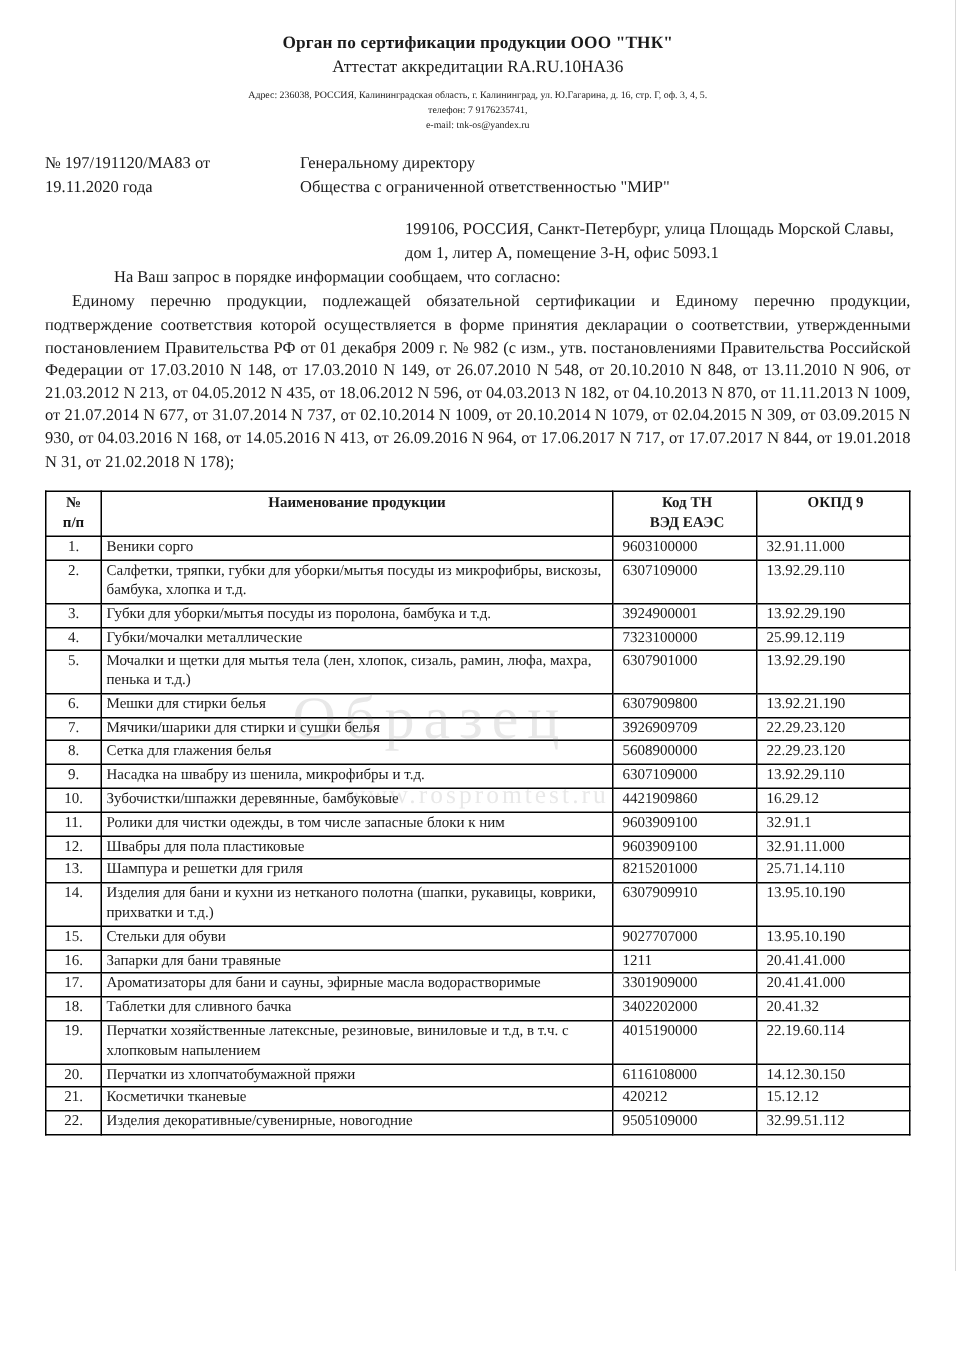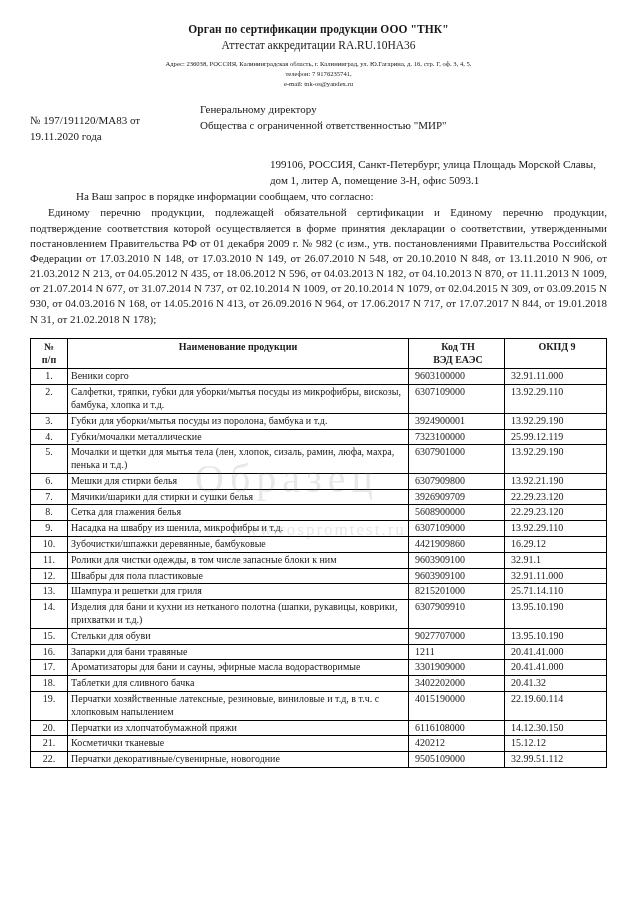--- a/index.html
+++ b/index.html
@@ -41,21 +41,20 @@
     line-height: 1.5;
   }
   .meta-row {
     display: flex;
     margin-top: 14px;
     font-size: 11px;
   }
   .meta-left {
     width: 170px;
     line-height: 1.45;
-    margin-top: 11px;
   }
   .meta-right {
     flex: 1;
     line-height: 1.45;
   }
   .addressee-block {
     margin-top: 12px;
     margin-left: 240px;
     font-size: 11px;
     line-height: 1.45;
@@ -292,20 +291,20 @@
           <td class="c-okpd">14.12.30.150</td>
         </tr>
         <tr>
           <td class="c-num">21.</td>
           <td class="c-name">Косметички тканевые</td>
           <td class="c-tn">420212</td>
           <td class="c-okpd">15.12.12</td>
         </tr>
         <tr>
           <td class="c-num">22.</td>
-          <td class="c-name">Перчатки декоративные/сувенирные, новогодние</td>
+          <td class="c-name">Изделия декоративные/сувенирные, новогодние</td>
           <td class="c-tn">9505109000</td>
           <td class="c-okpd">32.99.51.112</td>
         </tr>
       </tbody>
   </table>
 
 </div>
 
 </body></html>

